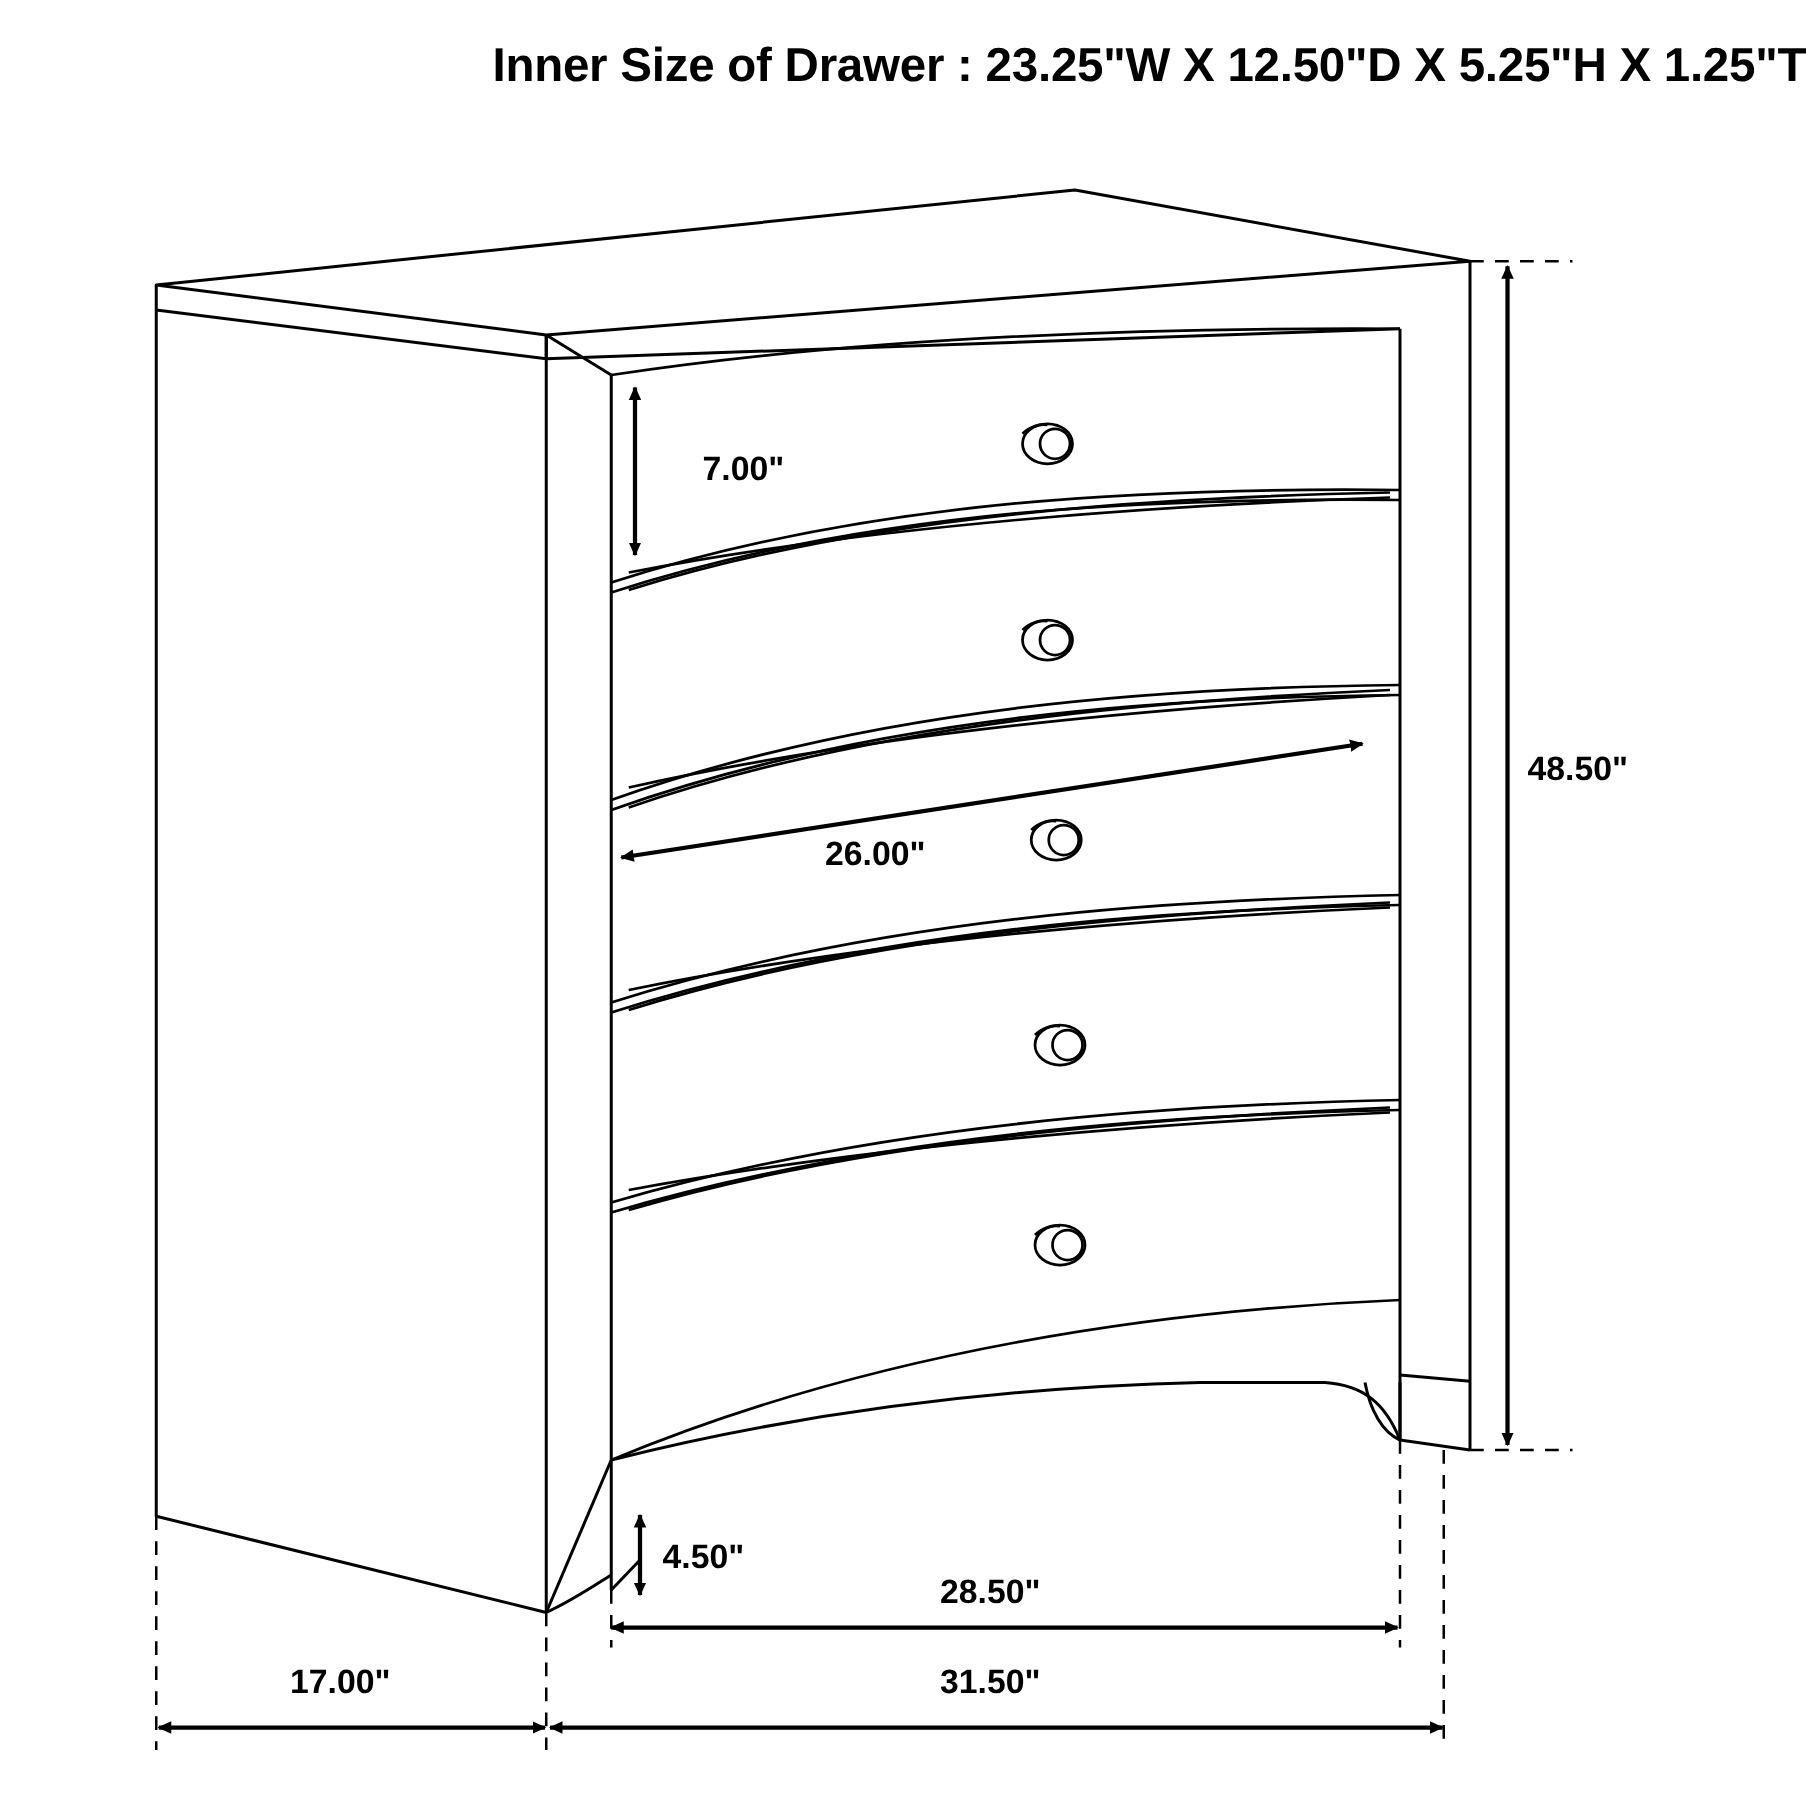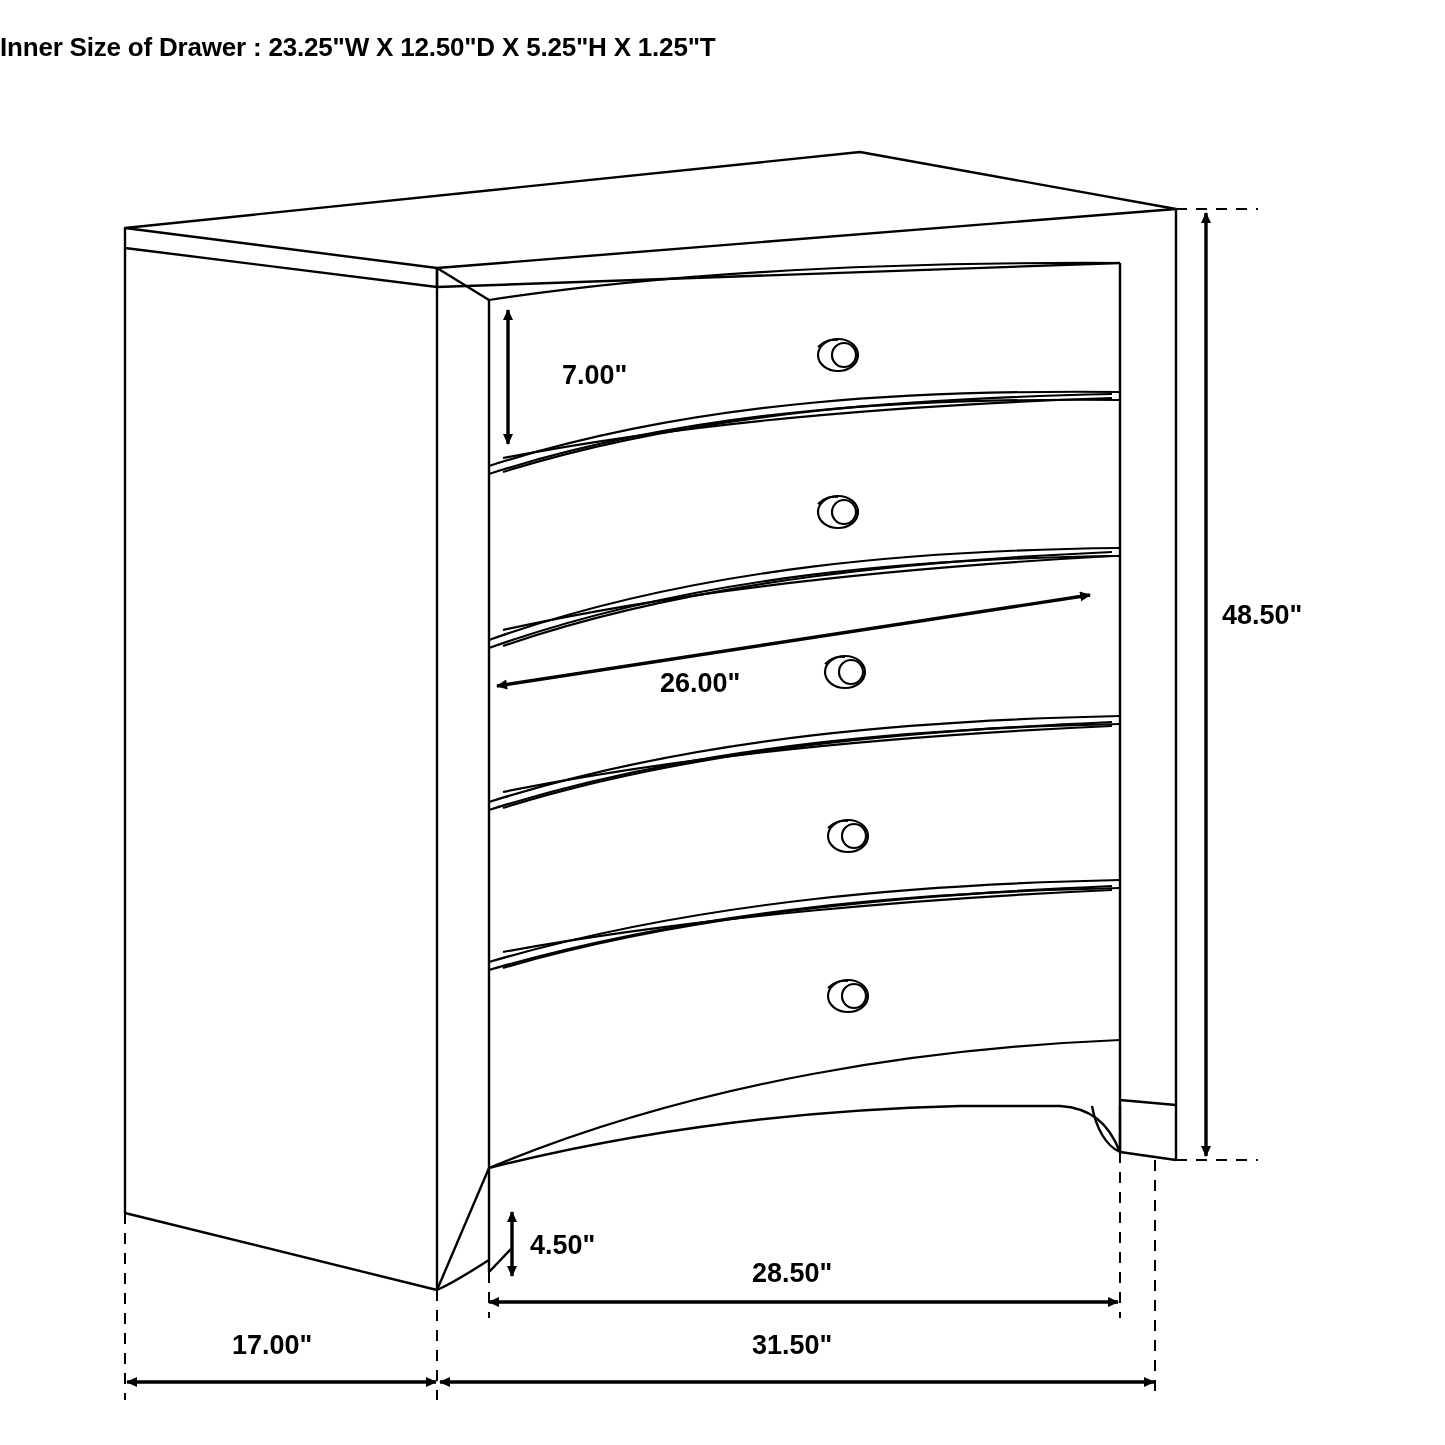--- a/index.html
+++ b/index.html
@@ -17,22 +17,22 @@
   #stage {
     position: relative;
     width: 1445px;
     height: 1445px;
   }
   .title {
     position: absolute;
     left: 0;
     top: 32px;
     width: 1445px;
-    text-align: left;
-    font-size: 26px;
+    text-align: right;
+    font-size: 38px;
     font-weight: bold;
     letter-spacing: -0.2px;
   }
   svg.diagram {
     position: absolute;
     left: 0;
     top: 0;
     width: 1445px;
     height: 1445px;
   }

